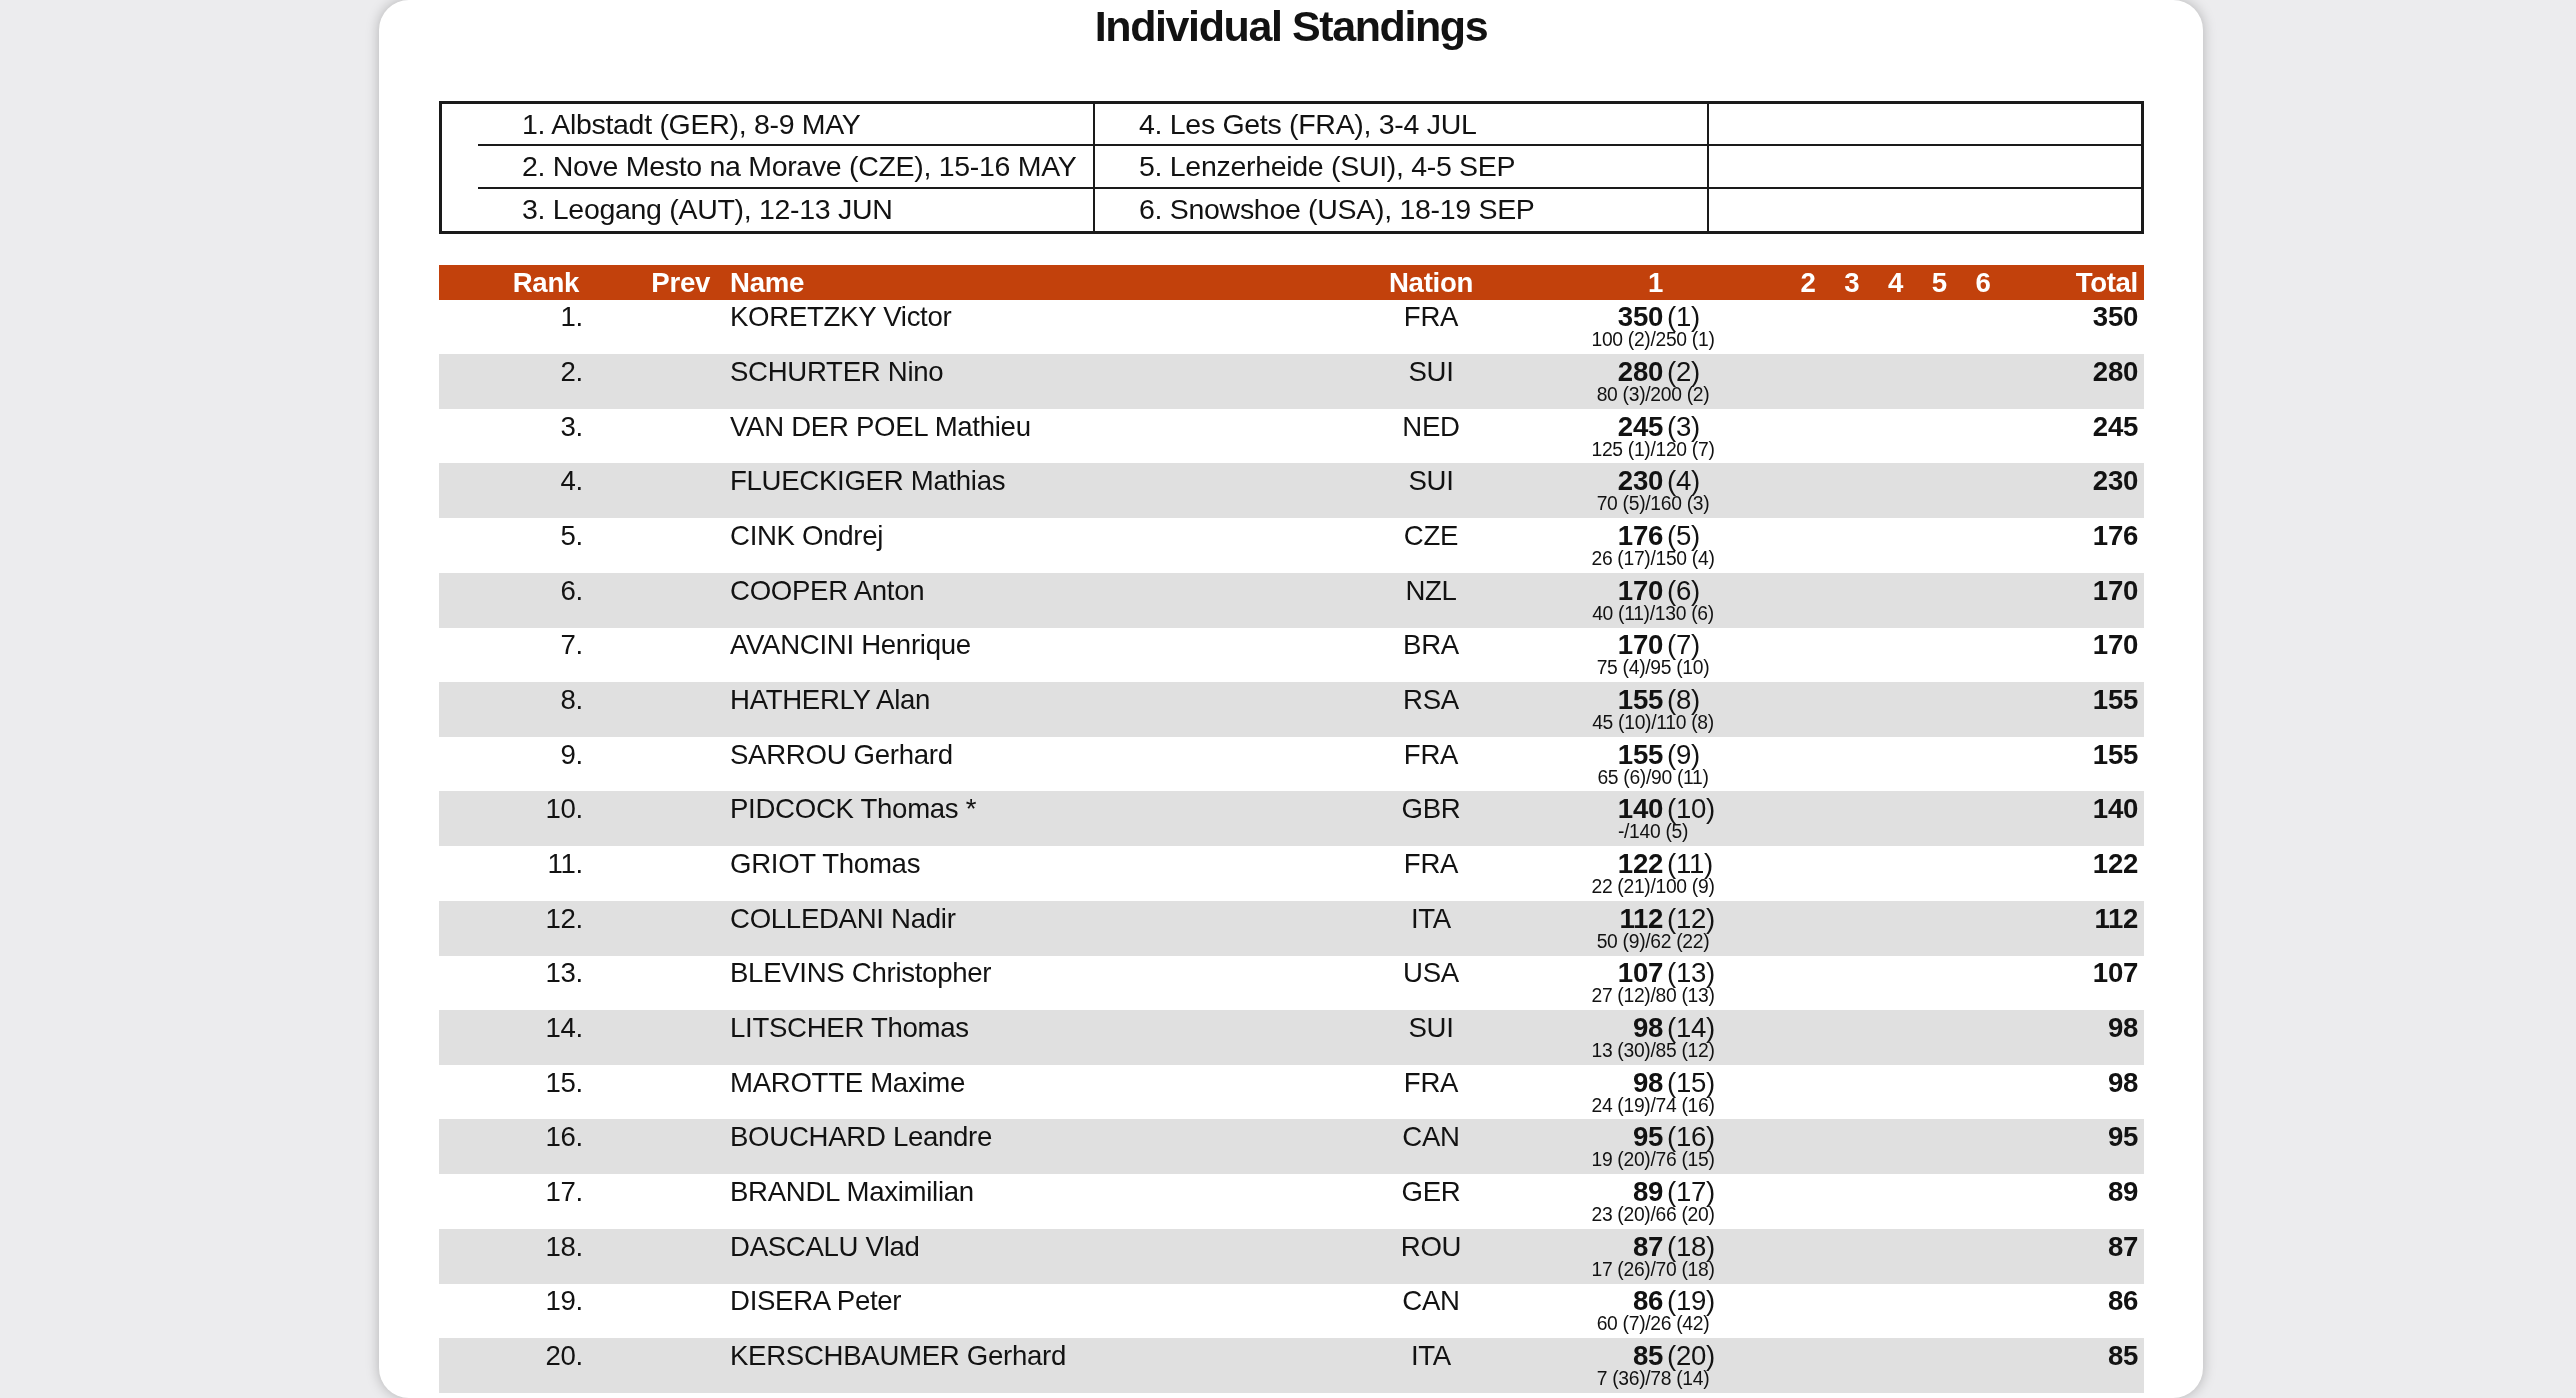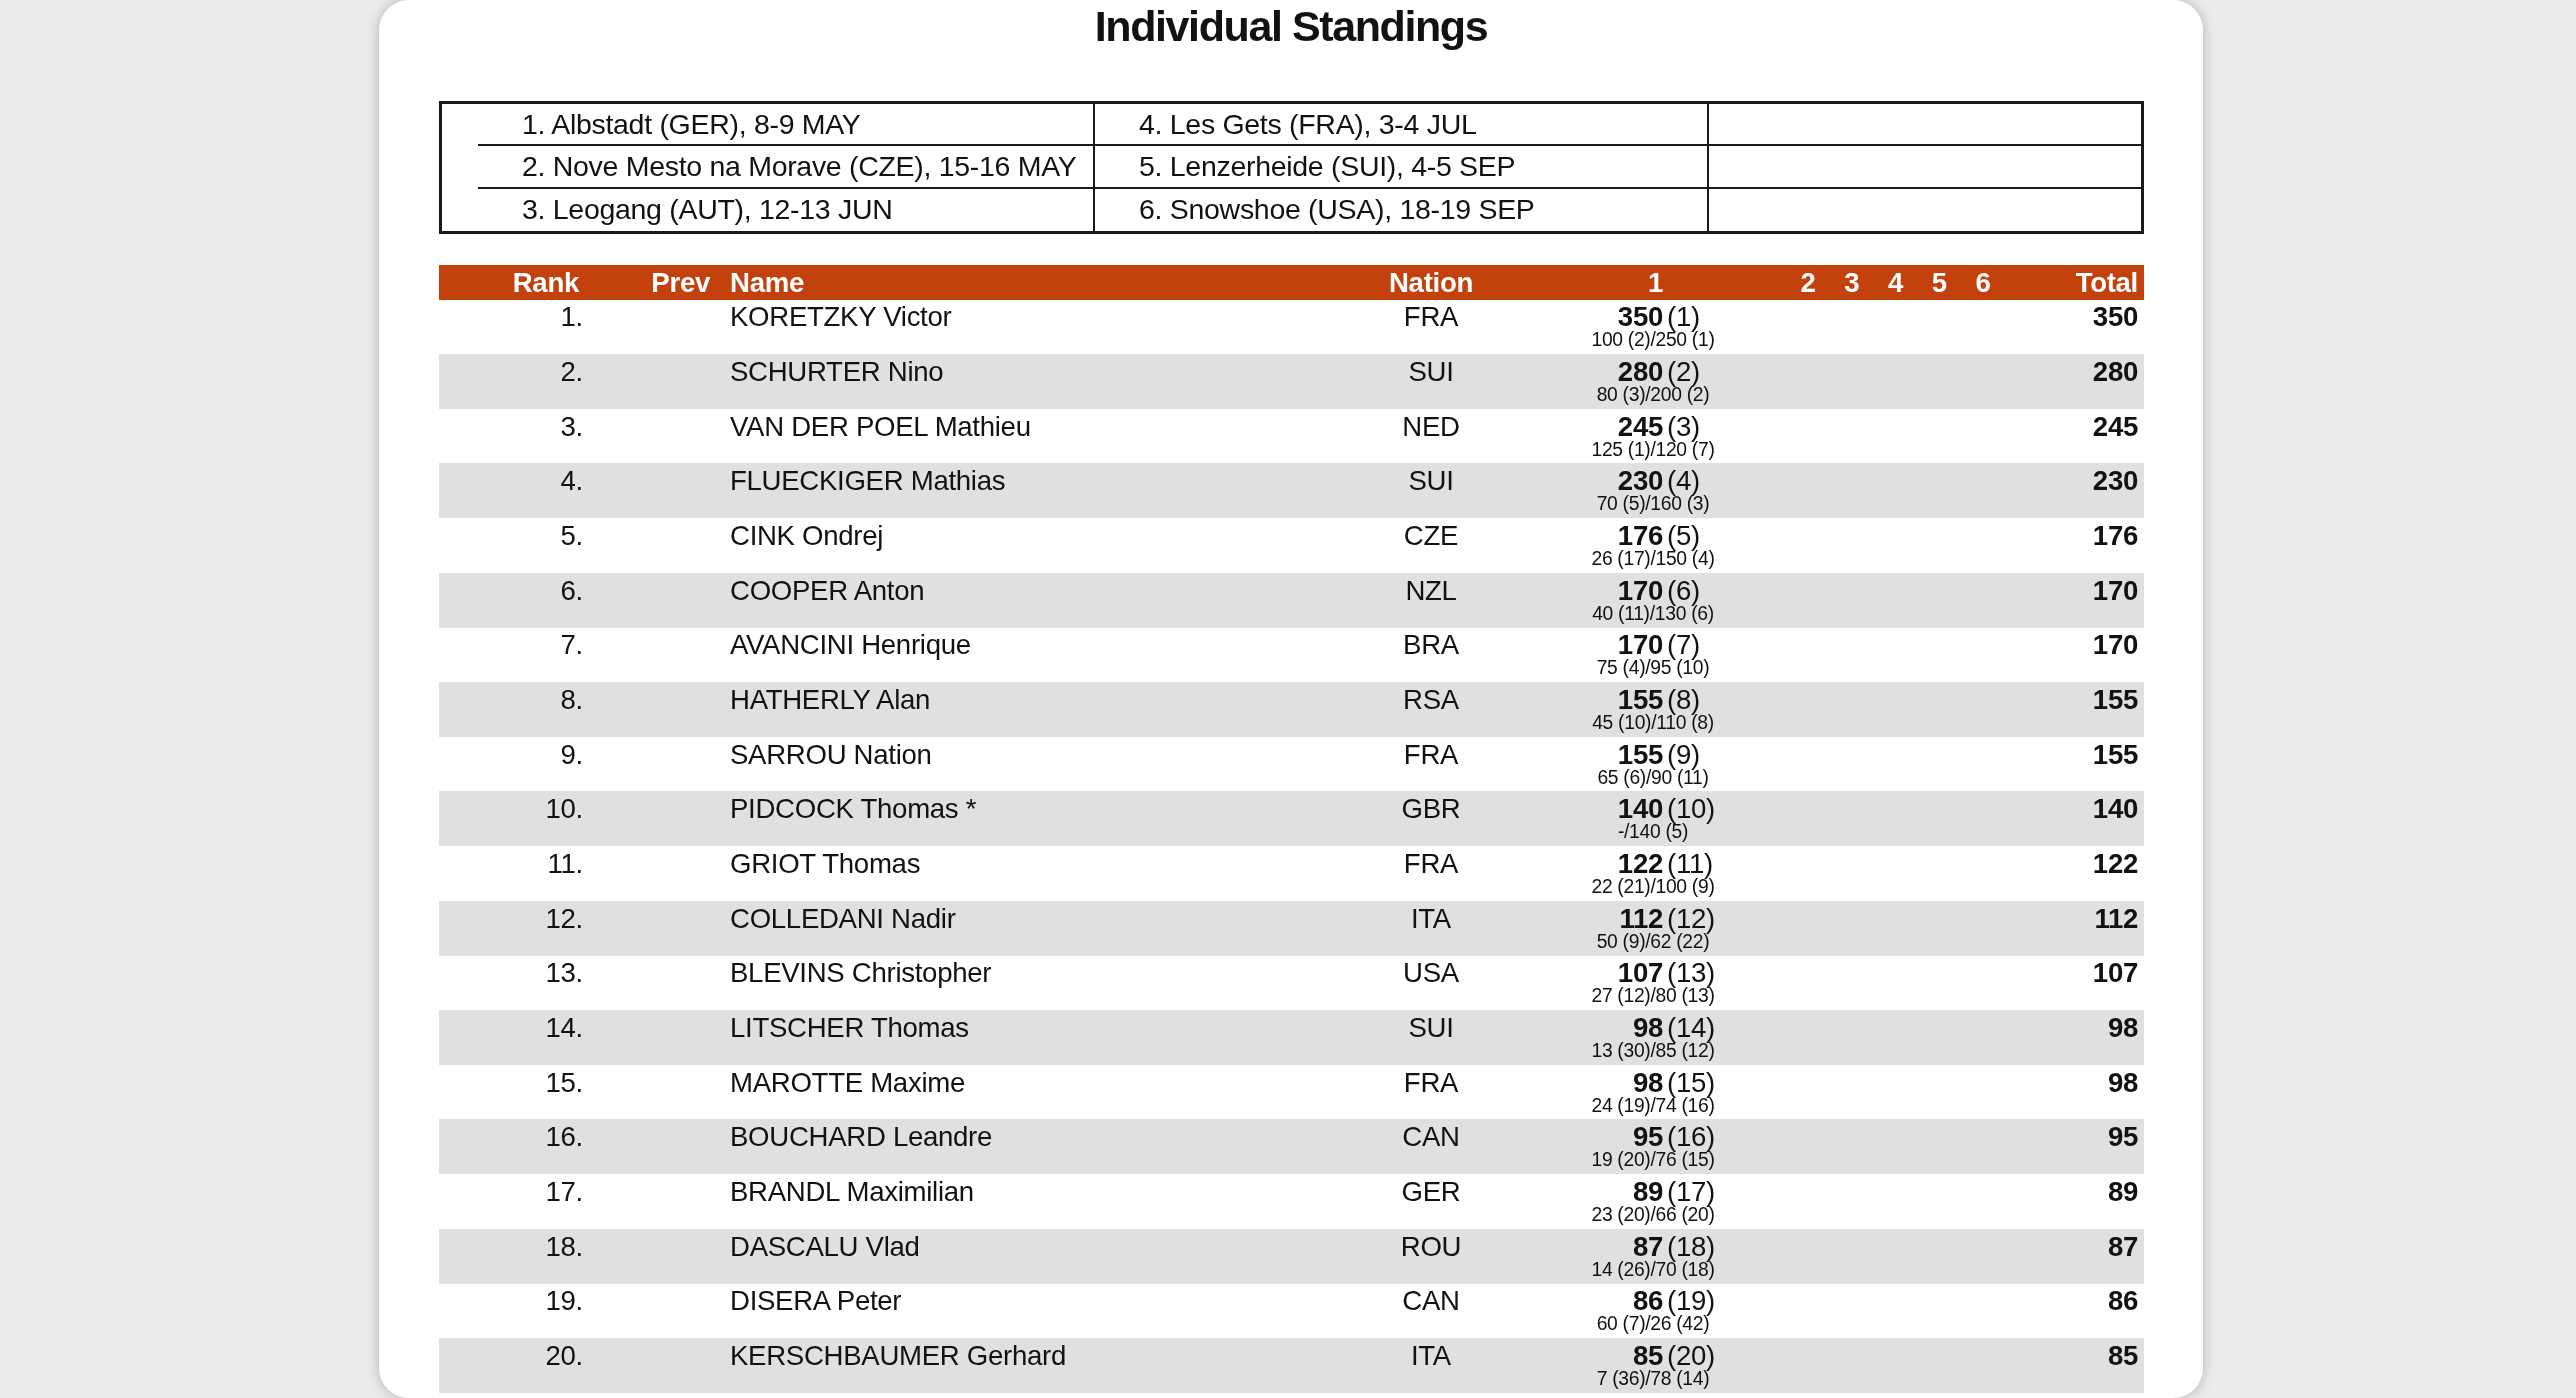--- a/index.html
+++ b/index.html
@@ -168,21 +168,21 @@
       <div class="row alt" style="top: 682px;">
       <div class="c-rank">8.</div>
       <div class="c-name">HATHERLY Alan</div>
       <div class="c-nation">RSA</div>
       <div class="c-pts"><b>155</b><span class="pos"> (8)</span></div>
       <div class="c-sub"><b>45</b><span> (10)/</span><b>110</b><span> (8)</span></div>
       <div class="c-total">155</div>
     </div>
       <div class="row" style="top: 737px;">
       <div class="c-rank">9.</div>
-      <div class="c-name">SARROU Nation</div>
+      <div class="c-name">SARROU Gerhard</div>
       <div class="c-nation">FRA</div>
       <div class="c-pts"><b>155</b><span class="pos"> (9)</span></div>
       <div class="c-sub"><b>65</b><span> (6)/</span><b>90</b><span> (11)</span></div>
       <div class="c-total">155</div>
     </div>
       <div class="row alt" style="top: 791px;">
       <div class="c-rank">10.</div>
       <div class="c-name">PIDCOCK Thomas *</div>
       <div class="c-nation">GBR</div>
       <div class="c-pts"><b>140</b><span class="pos"> (10)</span></div>
@@ -243,21 +243,21 @@
       <div class="c-nation">GER</div>
       <div class="c-pts"><b>89</b><span class="pos"> (17)</span></div>
       <div class="c-sub"><b>23</b><span> (20)/</span><b>66</b><span> (20)</span></div>
       <div class="c-total">89</div>
     </div>
       <div class="row alt" style="top: 1229px;">
       <div class="c-rank">18.</div>
       <div class="c-name">DASCALU Vlad</div>
       <div class="c-nation">ROU</div>
       <div class="c-pts"><b>87</b><span class="pos"> (18)</span></div>
-      <div class="c-sub"><b>14</b><span> (26)/</span><b>70</b><span> (18)</span></div>
+      <div class="c-sub"><b>17</b><span> (26)/</span><b>70</b><span> (18)</span></div>
       <div class="c-total">87</div>
     </div>
       <div class="row" style="top: 1283px;">
       <div class="c-rank">19.</div>
       <div class="c-name">DISERA Peter</div>
       <div class="c-nation">CAN</div>
       <div class="c-pts"><b>86</b><span class="pos"> (19)</span></div>
       <div class="c-sub"><b>60</b><span> (7)/</span><b>26</b><span> (42)</span></div>
       <div class="c-total">86</div>
     </div>

